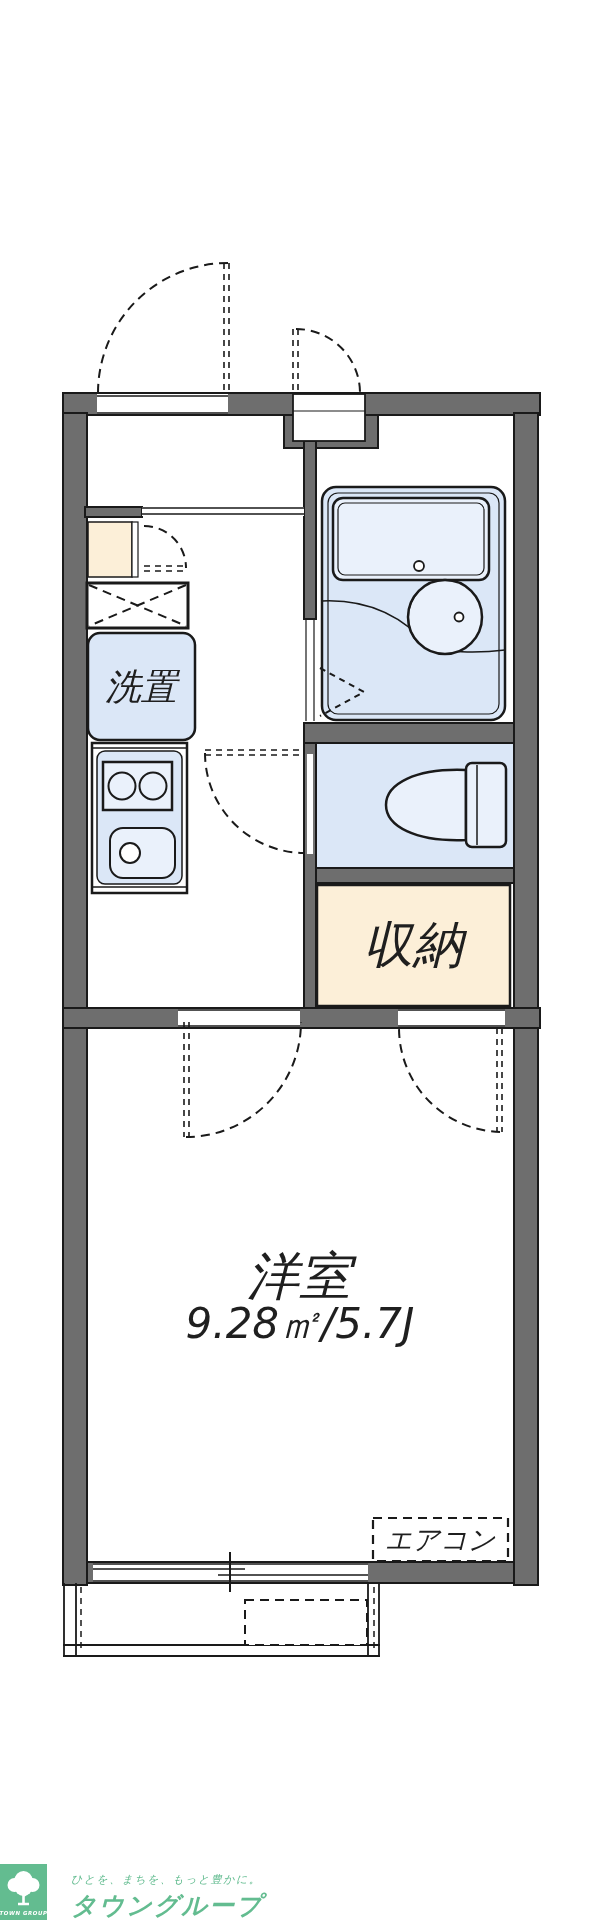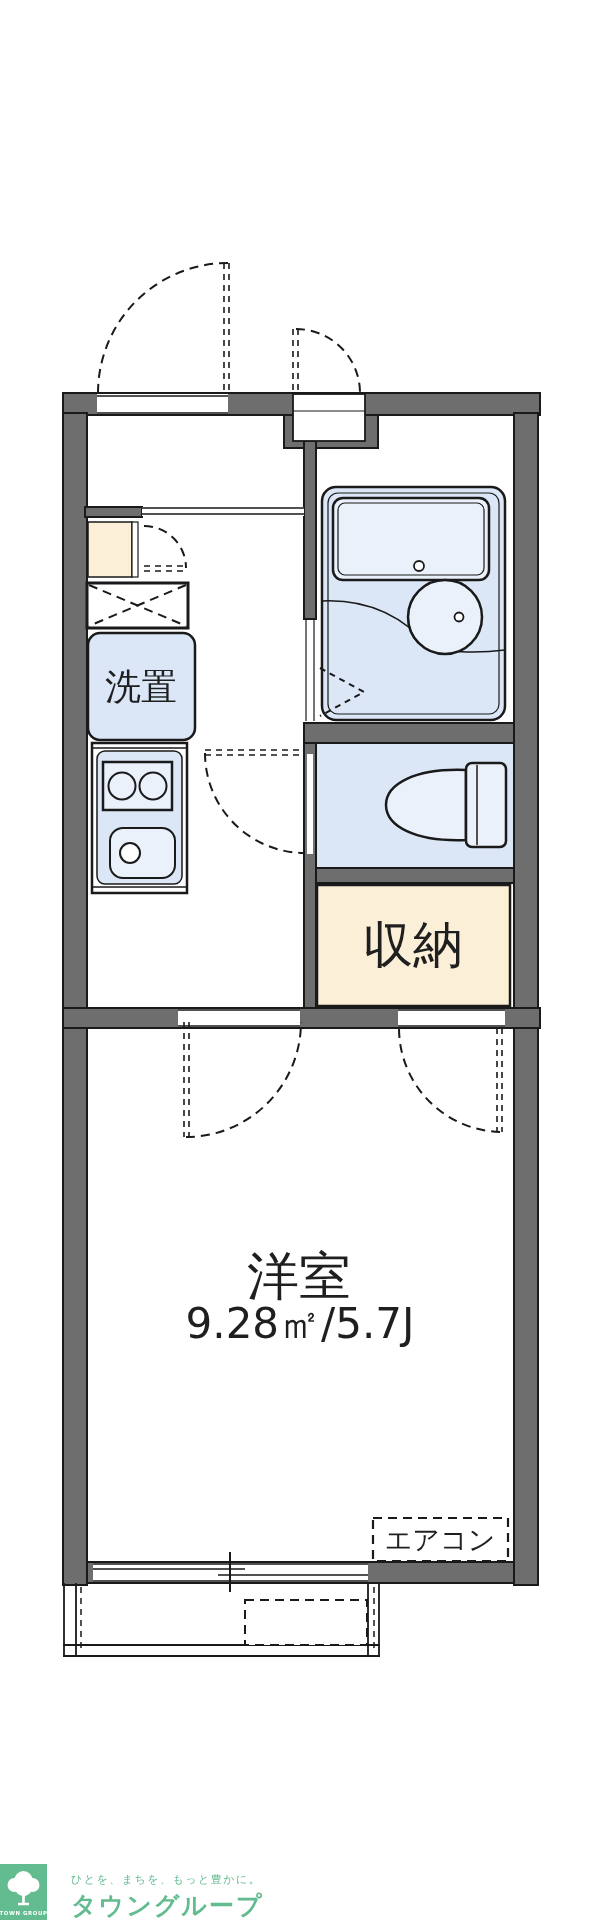--- a/index.html
+++ b/index.html
@@ -1,17 +1,17 @@
 <!DOCTYPE html>
 <html style="--wall: #6e6e6e; --line: #1a1a1a; --room-blue: #dbe7f7; --fixture-blue: #eaf1fb; --cream: #fcefd8; --brand-green: #63bc90; --ink: #1f1f1f;"><head>
 <meta charset="utf-8">
 <style>
   html,body{margin:0;padding:0;background:#fff;}
   #screen{position:relative;width:604px;height:1920px;background:#fff;overflow:hidden;
-          font-family:"DejaVu Sans","Liberation Sans",sans-serif;}
+          font-family:"DejaVu Sans","Liberation Sans",sans-serif;font-style:italic;}
   svg{position:absolute;left:0;top:0;}
   .wall{fill:var(--wall,#6e6e6e);stroke:var(--line,#1a1a1a);stroke-width:2;}
   .ln{stroke:var(--line,#1a1a1a);fill:none;}
   .white{fill:#ffffff;}
   .blue{fill:var(--room-blue,#dbe7f7);}
   .blue2{fill:var(--fixture-blue,#eaf1fb);}
   .cream{fill:var(--cream,#fcefd8);}
   .dash{stroke-dasharray:9 6;}
   .dashS{stroke-dasharray:6 5;}
   text{fill:var(--ink,#1f1f1f);text-anchor:middle;

